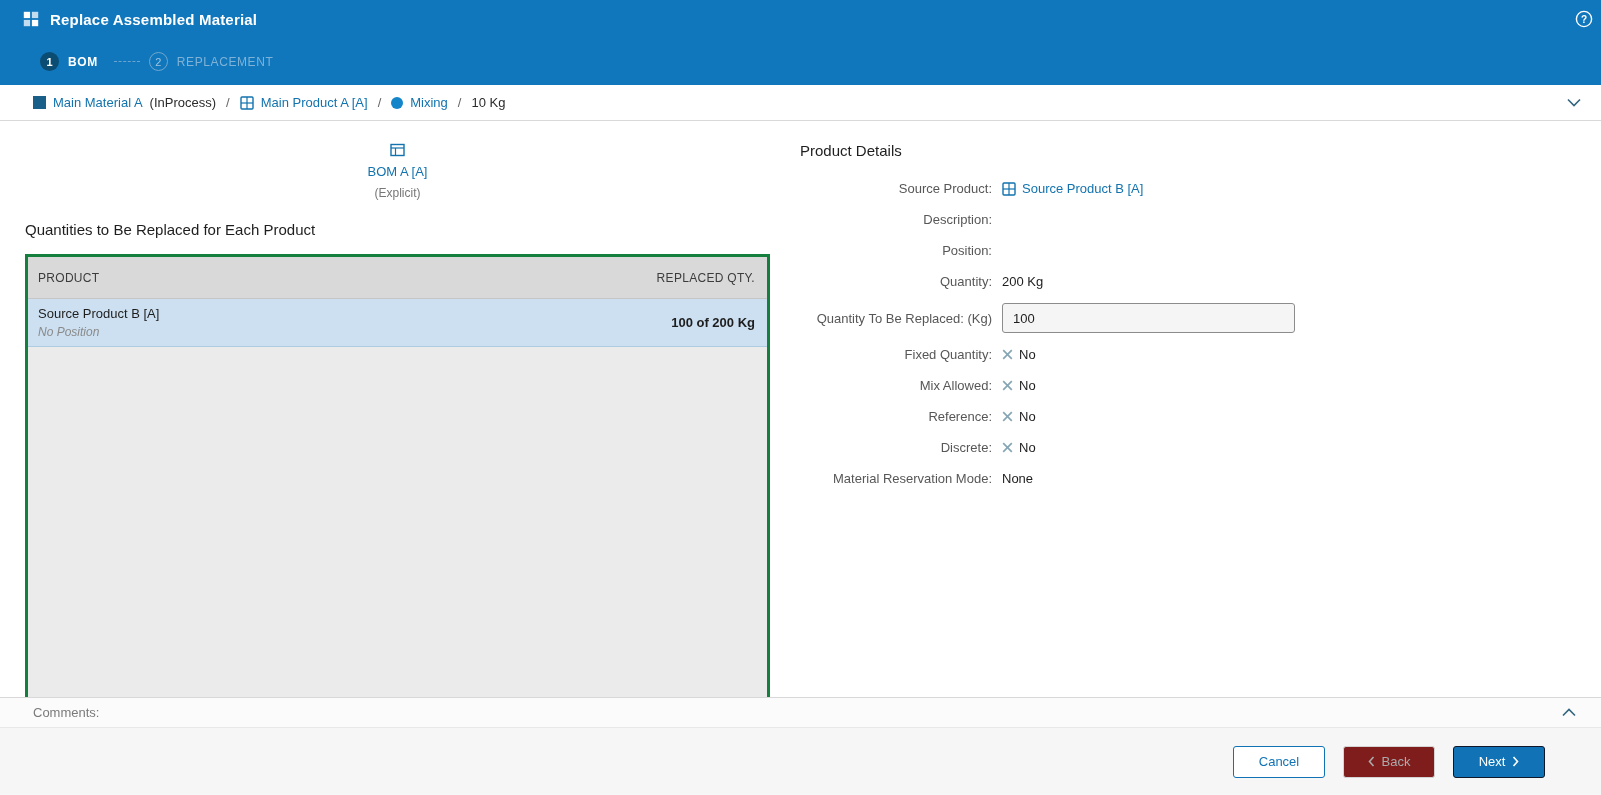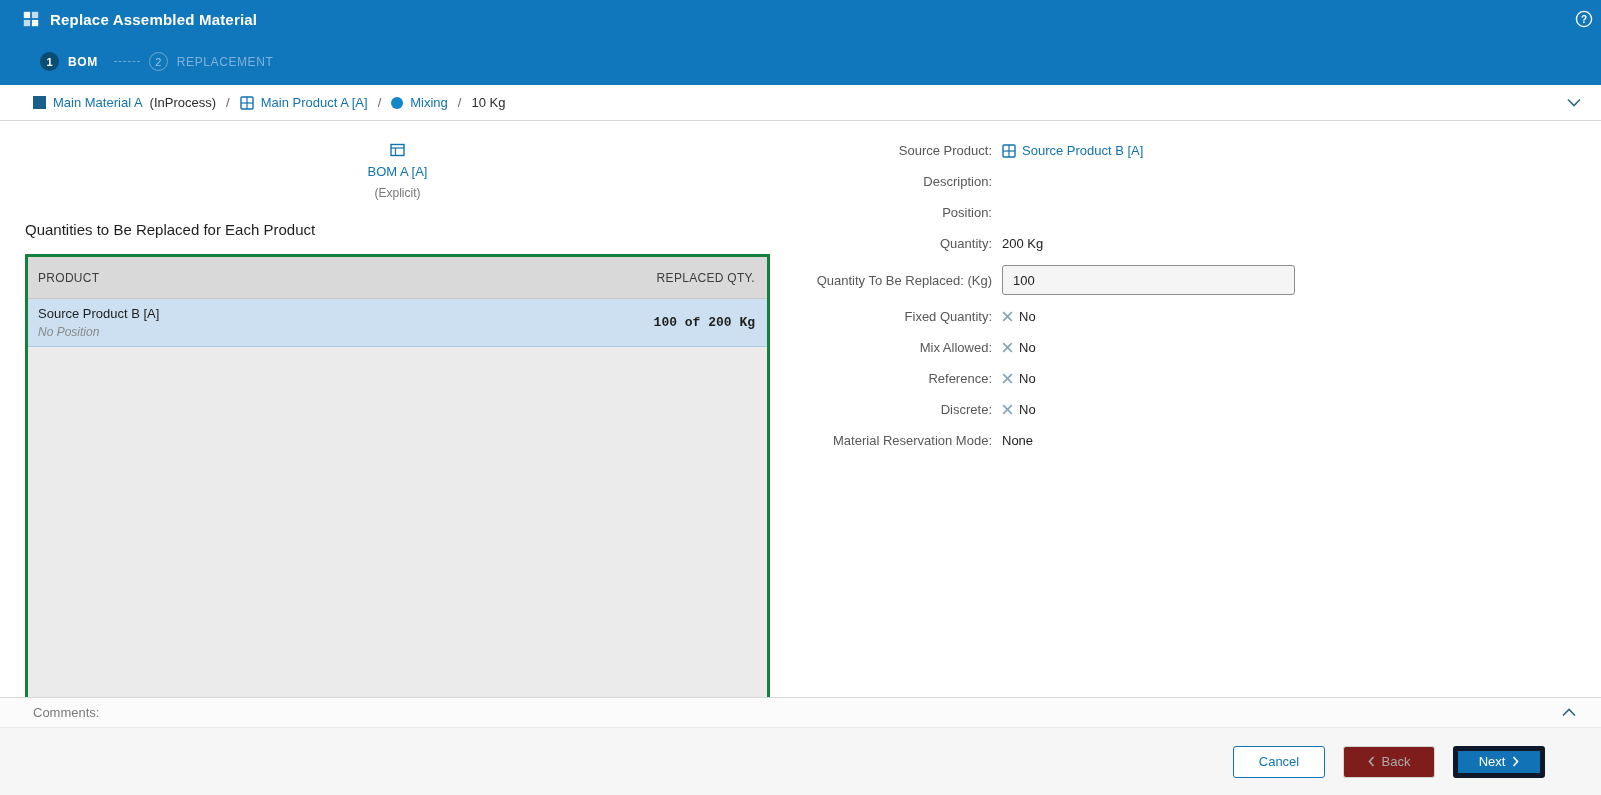--- a/index.html
+++ b/index.html
@@ -45,21 +45,21 @@
 
   .table { margin-top:16px; height:452px; border:3px solid #15803d; background:#EBEBEB;
            display:flex; flex-direction:column; }
   .thead { display:flex; justify-content:space-between; align-items:center; background:#D9D9D9;
            height:42px; padding:0 12px 0 10px; font-size:12px; color:#3C3C3C; letter-spacing:.3px;
            border-bottom:1px solid #C6C6C6; }
   .trow { display:flex; justify-content:space-between; background:#CCE0F1;
           padding:7px 12px 7px 10px; border-bottom:1px solid #AECBE2; cursor:pointer; }
   .trow .prod { font-size:13px; color:#1E1E1E; }
   .trow .pos { font-size:12px; font-style:italic; color:#8A8A8A; margin-top:4px; }
-  .trow .qty { font-size:13px; font-weight:700; color:#1E1E1E; align-self:center;font-family:Liberation Mono, monospace; }
+  .trow .qty { font-size:13px; font-weight:700; color:#1E1E1E; align-self:center; }
 
   
   .details-grid { margin-top:20px; display:grid; grid-template-columns:192px auto;
                   column-gap:10px; row-gap:12px; align-items:center; }
   .dlabel { text-align:right; color:#575757; }
   .dvalue { color:#1D1D1D; display:flex; align-items:center; gap:6px; min-height:19px; }
   .qty-input { width:293px; height:30px; border:1px solid #8C8C8C; border-radius:3px;
                background:#F5F5F5; padding:0 10px; font-size:13px; color:#1D1D1D;
                font-family:"Liberation Sans", sans-serif; }
 
@@ -68,21 +68,21 @@
                   display:flex; align-items:center; padding:0 25px 0 33px; color:#7A7A7A; }
   .comments-bar .collapse { margin-left:auto; cursor:pointer; display:flex; align-items:center; }
 
   footer { flex:0 0 auto; height:68px; background:#F6F6F6; border-top:1px solid #E8E8E8;
            display:flex; align-items:center; justify-content:flex-end; gap:18px; padding-right:56px; }
   .btn { height:32px; min-width:92px; padding:4px 16px; border-radius:3px; font-size:13px;
          display:inline-flex; align-items:center; justify-content:center; gap:7px; cursor:pointer;
          font-family:"Liberation Sans", sans-serif; }
   .btn-cancel { background:#fff; border:1px solid #1173B5; color:#1173B5; }
   .btn-back { background:#7f1d1d; border:1px solid #D4D4D4; color:#ABABAB; cursor:default; }
-  .btn-next { background:#1173B5; border:5px solid #0f172a; color:#fff; }
+  .btn-next { background:#1173B5; border:1px solid #0f172a; color:#fff; }
 
   .icon { display:inline-flex; align-items:center; }
 </style>
 </head>
 <body>
 
 <div class="app">
 
   <header class="topbar">
     <div class="topbar-row1">
@@ -169,20 +169,21 @@
           <div>
             <div class="prod">Source Product B [A]</div>
             <div class="pos">No Position</div>
           </div>
           <div class="qty">100 of 200 Kg</div>
         </div>
       </div>
     </div>
 
     <div class="right-col">
+      <h2 class="section-heading">Product Details</h2>
 
       <div class="details-grid">
 
         <div class="dlabel">Source Product:</div>
         <div class="dvalue">
           <span class="icon">
             <svg width="14" height="14" viewBox="0 0 14 14">
               <rect x="1" y="1" width="12" height="12" rx="1" fill="none" stroke="#1273AE" stroke-width="1.4"></rect>
               <line x1="7" y1="1" x2="7" y2="13" stroke="#1273AE" stroke-width="1.2"></line>
               <line x1="1" y1="7" x2="13" y2="7" stroke="#1273AE" stroke-width="1.2"></line>

